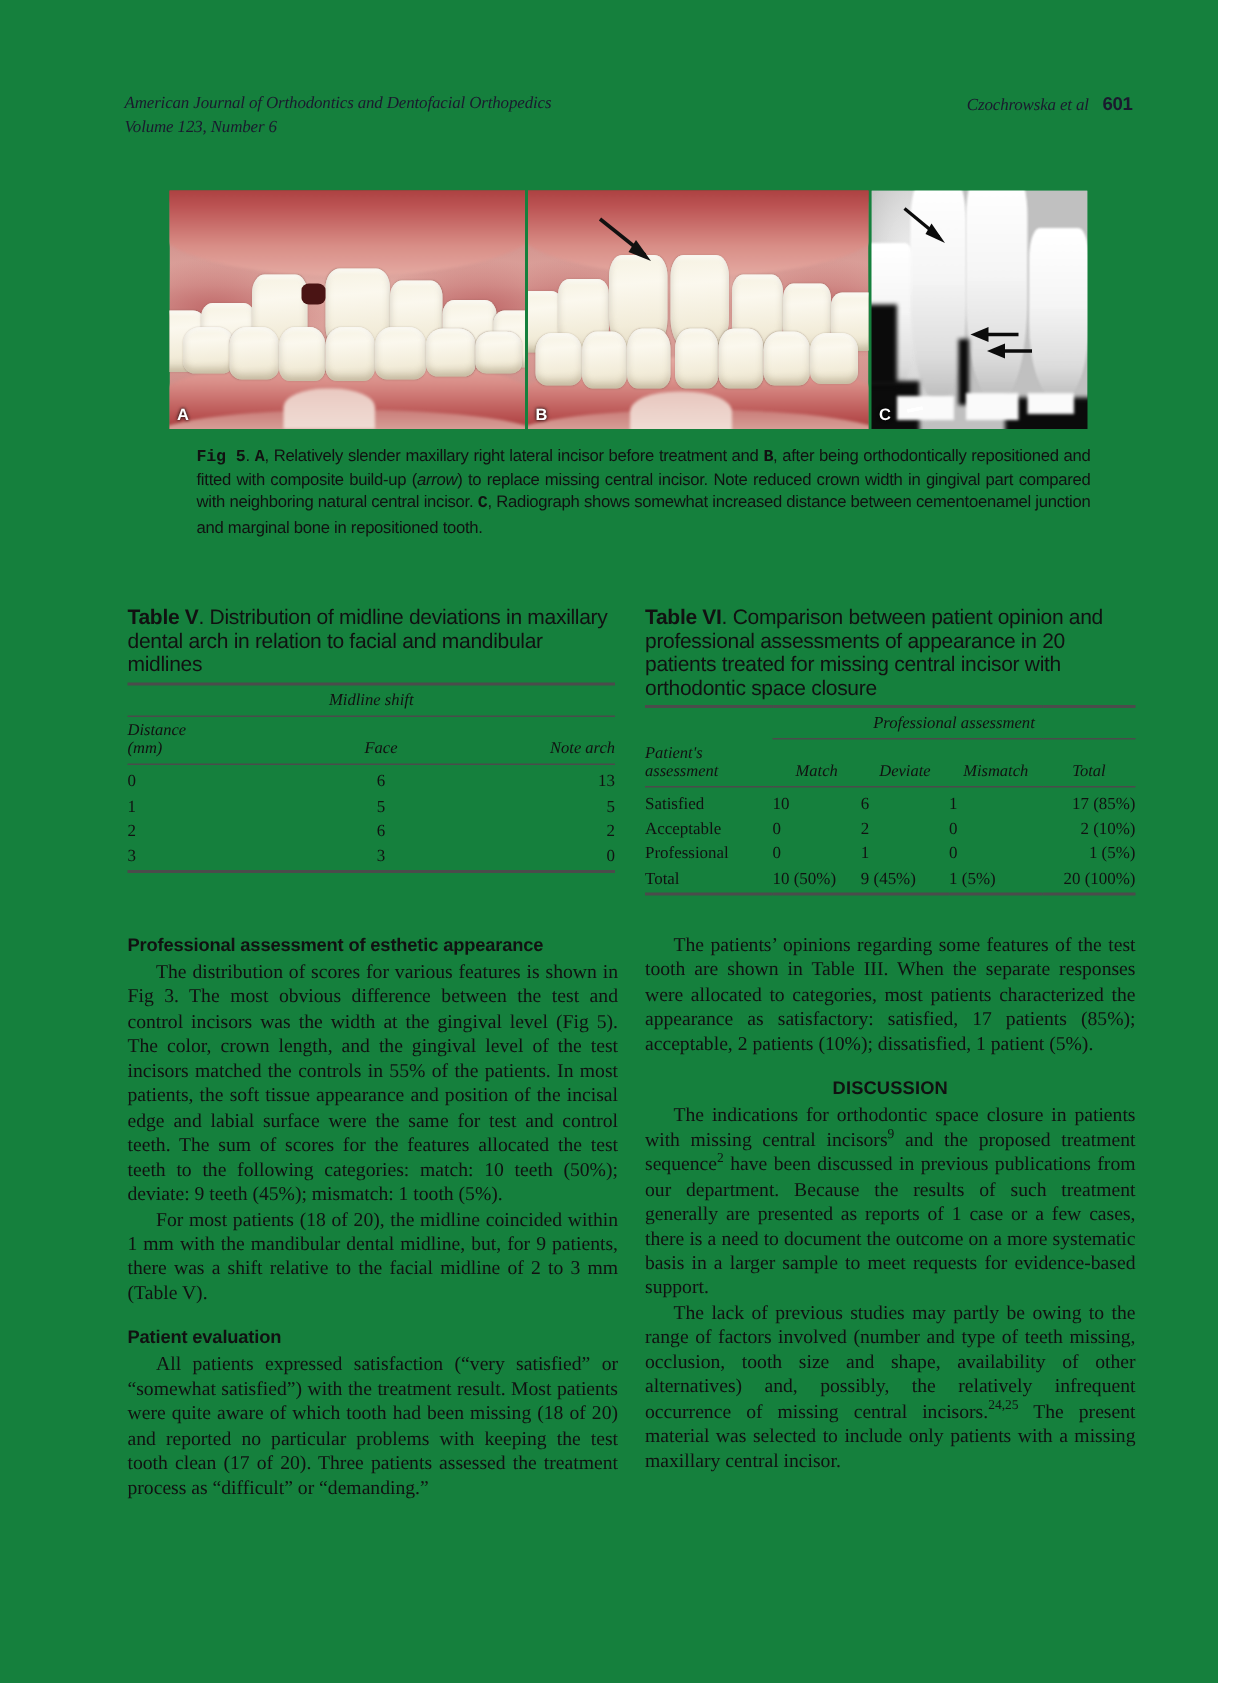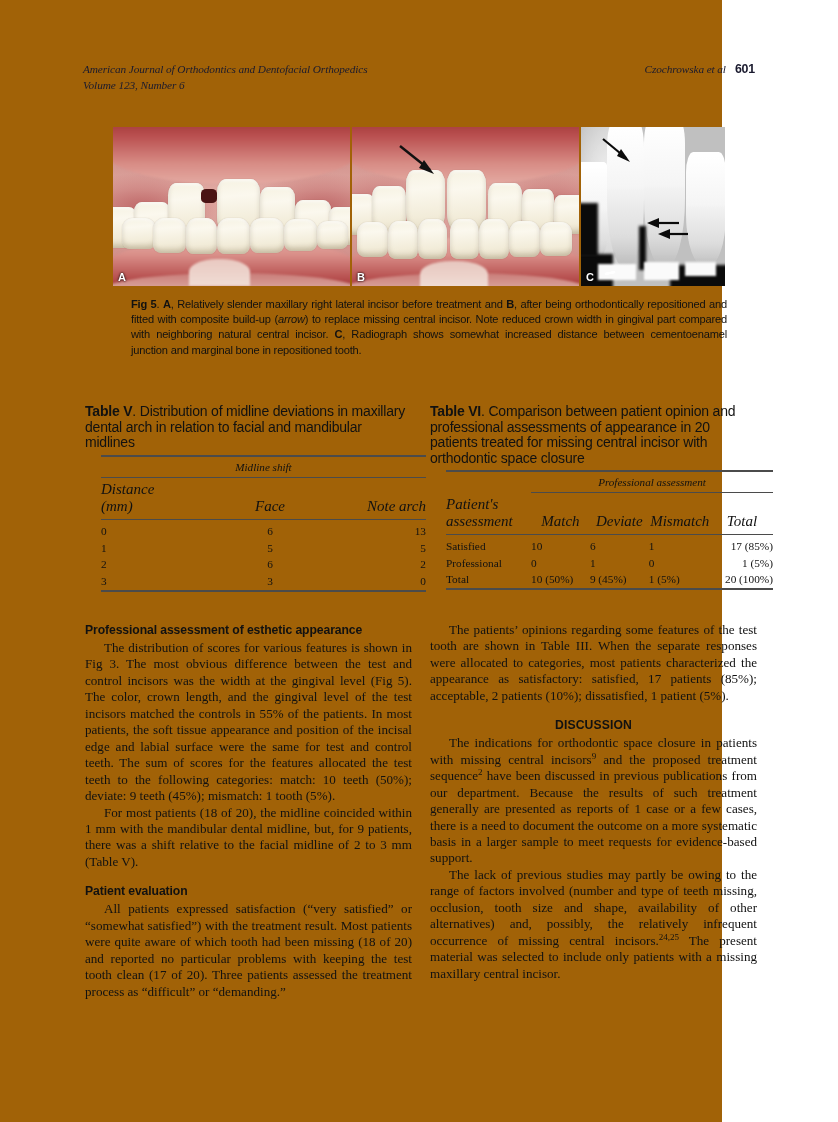--- a/index.html
+++ b/index.html
@@ -12,23 +12,23 @@
     height: 1122px;
     position: relative;
     font-family: "Liberation Serif", serif;
     color: #111111;
     overflow: hidden;
   }
 
   .page {
     position: absolute;
     left: 0; top: 0;
-    width: 722px;
+    width: 812px;
     height: 1122px;
-    background: #a16207;
+    background: #15803d;
   }
 
   
   .runhead {
     position: absolute;
     left: 83px;
     top: 62px;
     width: 672px;
     height: 34px;
   }
@@ -190,21 +190,21 @@
     left: 131px;
     top: 297px;
     width: 596px;
     font-family: "Liberation Sans", sans-serif;
     font-size: 11.1px;
     line-height: 15.2px;
     text-align: justify;
     color: #111;
     letter-spacing: -0.18px;
   }
-  .fig-caption b { font-weight: bold; }
+  .fig-caption b { font-weight: bold; font-family: Liberation Mono, monospace; }
   .fig-caption i { font-style: italic; }
 
   
   .table-wrap { position: absolute; }
   .tbl-left  { left: 85px;  top: 404px; width: 325px; }
   .tbl-right { left: 430px; top: 404px; width: 327px; }
 
   .tbl-title {
     font-family: "Liberation Sans", sans-serif;
     font-size: 14px;
@@ -214,40 +214,39 @@
     margin-bottom: 4px;
   }
   .tbl-title b { font-weight: bold; }
 
   table.data {
     width: 100%;
     border-collapse: collapse;
     font-family: "Liberation Serif", serif;
     font-size: 11.2px;
     color: #111;
-    margin-left: 16px;
   }
   table.data td, table.data th {
     padding: 0;
     font-weight: normal;
     vertical-align: bottom;
   }
   .rule-double-top { border-top: 2.4px solid #4b4b4b; }
   .rule-thin   { border-top: 1px solid #4b4b4b; }
   .rule-bottom { border-top: 2.4px solid #4b4b4b; }
 
   .spanhead {
     font-style: italic;
     text-align: center;
     font-size: 11.1px;
     padding: 4px 0 4px 0 !important;
   }
   .colhead {
     font-style: italic;
-    font-size: 15px;
+    font-size: 11px;
     padding: 3px 0 4px 0 !important;
   }
   .cell { font-size: 11.3px; padding: 2.4px 0 2.4px 0 !important; }
 
   .ta-l { text-align: left; }
   .ta-c { text-align: center; }
   .ta-r { text-align: right; }
 
   
   .col {
@@ -472,20 +471,27 @@
         </tr>
 
         <tr class="rule-thin">
           <td class="cell ta-l" style="padding-top:5px !important;">Satisfied</td>
           <td class="cell ta-l" style="padding-top:5px !important;">10</td>
           <td class="cell ta-l" style="padding-top:5px !important;">6</td>
           <td class="cell ta-l" style="padding-top:5px !important;">1</td>
           <td class="cell ta-r" style="padding-top:5px !important;">17 (85%)</td>
         </tr>
         <tr>
+          <td class="cell ta-l">Acceptable</td>
+          <td class="cell ta-l">0</td>
+          <td class="cell ta-l">2</td>
+          <td class="cell ta-l">0</td>
+          <td class="cell ta-r">2 (10%)</td>
+        </tr>
+        <tr>
           <td class="cell ta-l">Professional</td>
           <td class="cell ta-l">0</td>
           <td class="cell ta-l">1</td>
           <td class="cell ta-l">0</td>
           <td class="cell ta-r">1 (5%)</td>
         </tr>
         <tr>
           <td class="cell ta-l">Total</td>
           <td class="cell ta-l">10 (50%)</td>
           <td class="cell ta-l">9 (45%)</td>

